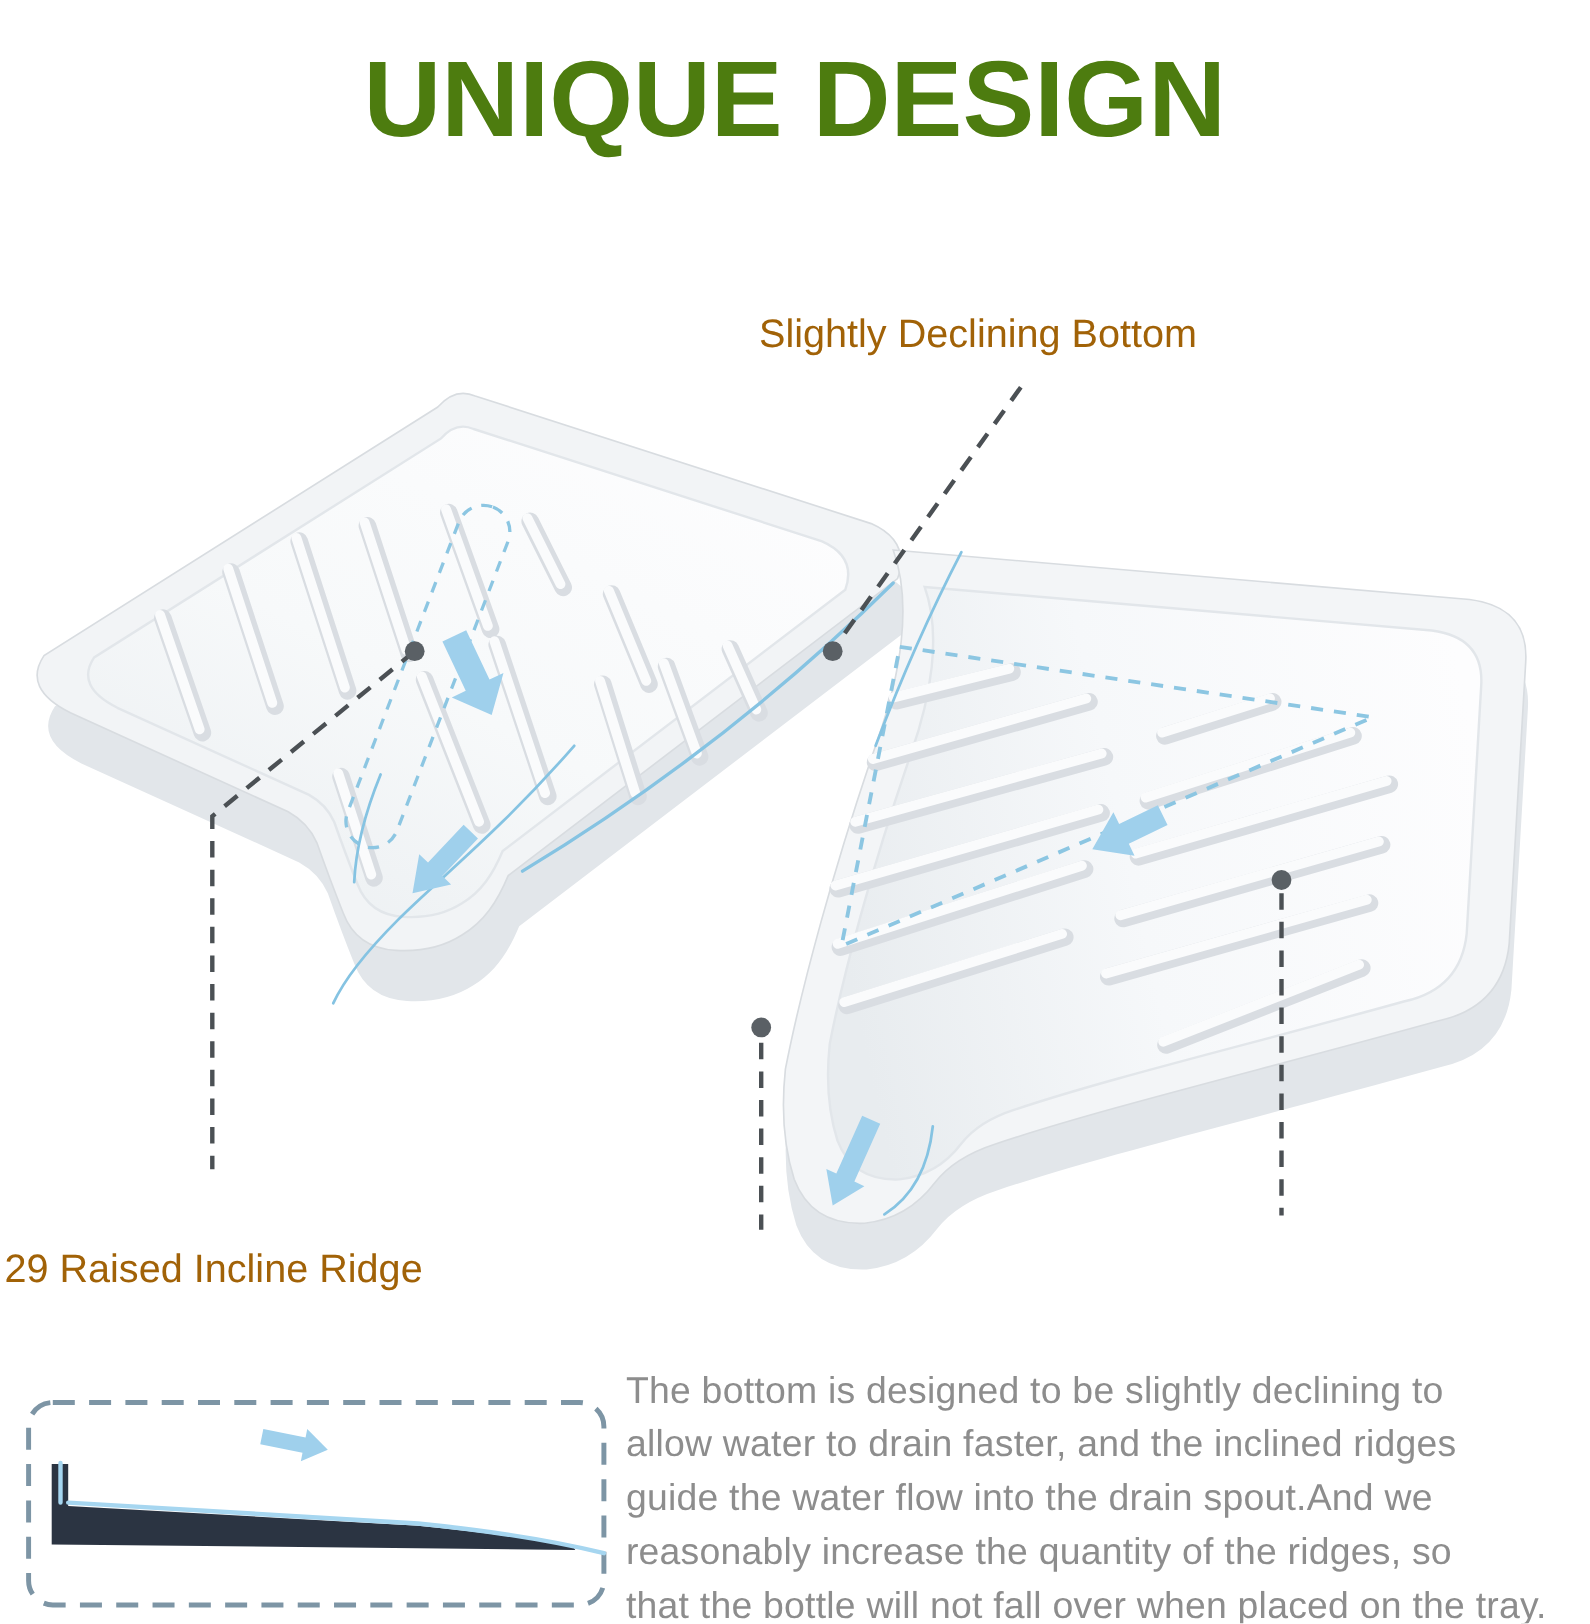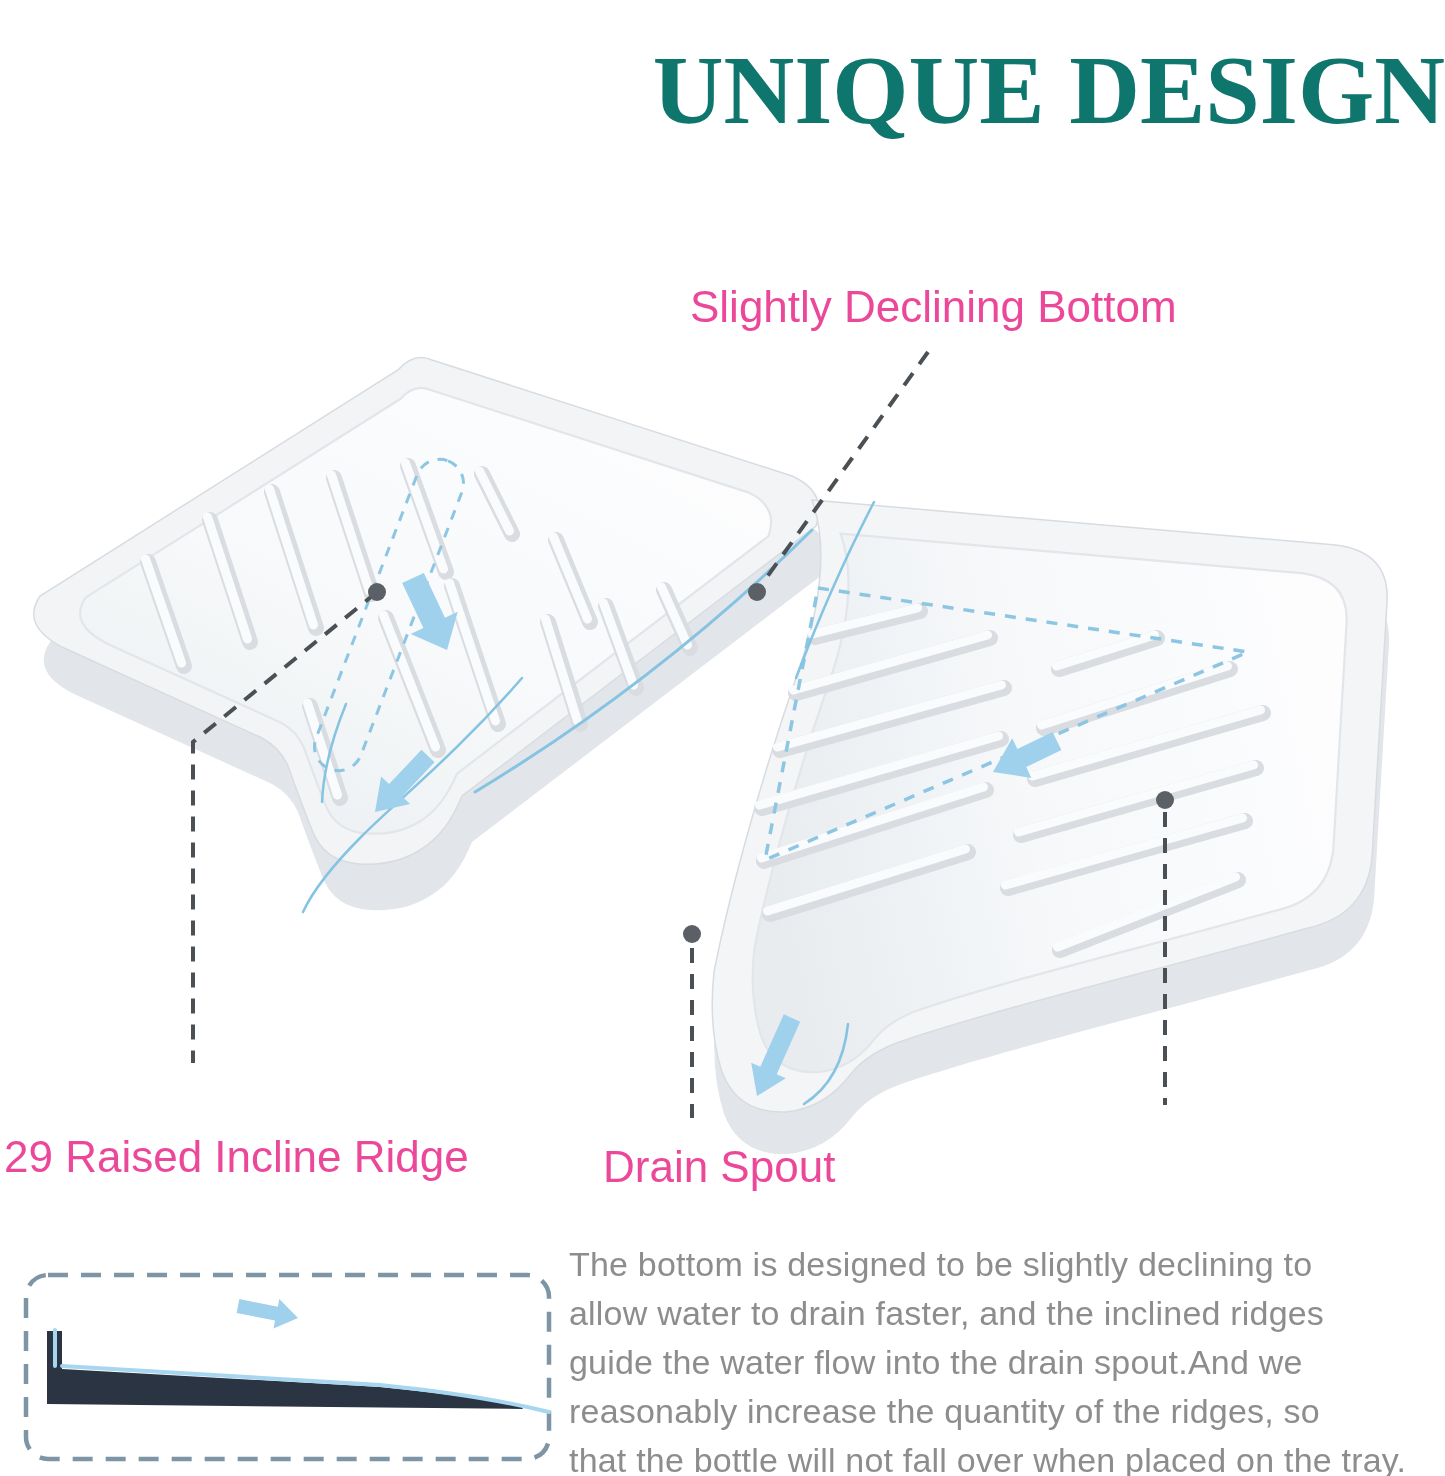--- a/index.html
+++ b/index.html
@@ -3,25 +3,25 @@
 <meta charset="utf-8">
 <style>
   html,body { margin:0; padding:0; background:#ffffff; }
   .canvas {
     position:relative; width:1445px; height:1476px; background:#ffffff;
     overflow:hidden; font-family:"Liberation Sans", sans-serif;
   }
   .canvas svg { position:absolute; left:0; top:0; }
   .title {
     position:absolute; top:34px; left:0; width:100%;
-    text-align:right; font-size:98px; font-weight:700; letter-spacing:0px;
-    color:#0f766e; white-space:nowrap;font-family:Liberation Serif, serif;
+    text-align:center; font-size:98px; font-weight:700; letter-spacing:0px;
+    color:#4d7c0f; white-space:nowrap;
   }
   .callout-label {
-    position:absolute; font-size:44px; font-weight:400; color:#ec4899;
+    position:absolute; font-size:36px; font-weight:400; color:#a16207;
     white-space:nowrap;
   }
   .label-declining { left:690px; top:282px; }
   .label-ridge     { left:4px;   top:1132px; }
   .label-drain     { left:603px; top:1142px; }
   .label-edges     { left:1044px;top:1128px; }
   .description {
     position:absolute; left:569px; top:1240px; width:900px;
     font-size:34px; color:#8D8D8D; line-height:49px; letter-spacing:0.2px;
   }
@@ -109,21 +109,20 @@
       <path d="M47 1331 L62 1331 L62 1369 L380 1387 Q470 1396 521 1406 L523 1409 L47 1404 Z" fill="#2B3442"></path>
       <path d="M55 1330 L55 1366 M62 1366 L380 1385 Q480 1395 549 1412" fill="none" stroke="#a6d6f0" stroke-width="4" stroke-linecap="round"></path>
       <path d="M236.6 1312.9 L275 1320.6 L273.5 1328.4 L298 1318 L279.3 1299 L277.8 1306.8 L239.4 1299.1 Z" fill="#9FD0EC"></path>
     </g>
   </svg>
 
   <div class="title">UNIQUE DESIGN</div>
 
   <div class="callout-label label-declining">Slightly Declining Bottom</div>
   <div class="callout-label label-ridge">29 Raised Incline Ridge</div>
-  <div class="callout-label label-drain">Drain Spout</div>
 
   <div class="description">
     <div>The bottom is designed to be slightly declining to</div>
     <div>allow water to drain faster, and the inclined ridges</div>
     <div>guide the water flow into the drain spout.And we</div>
     <div>reasonably increase the quantity of the ridges, so</div>
     <div>that the bottle will not fall over when placed on the tray.</div>
   </div>
 
 </div>

